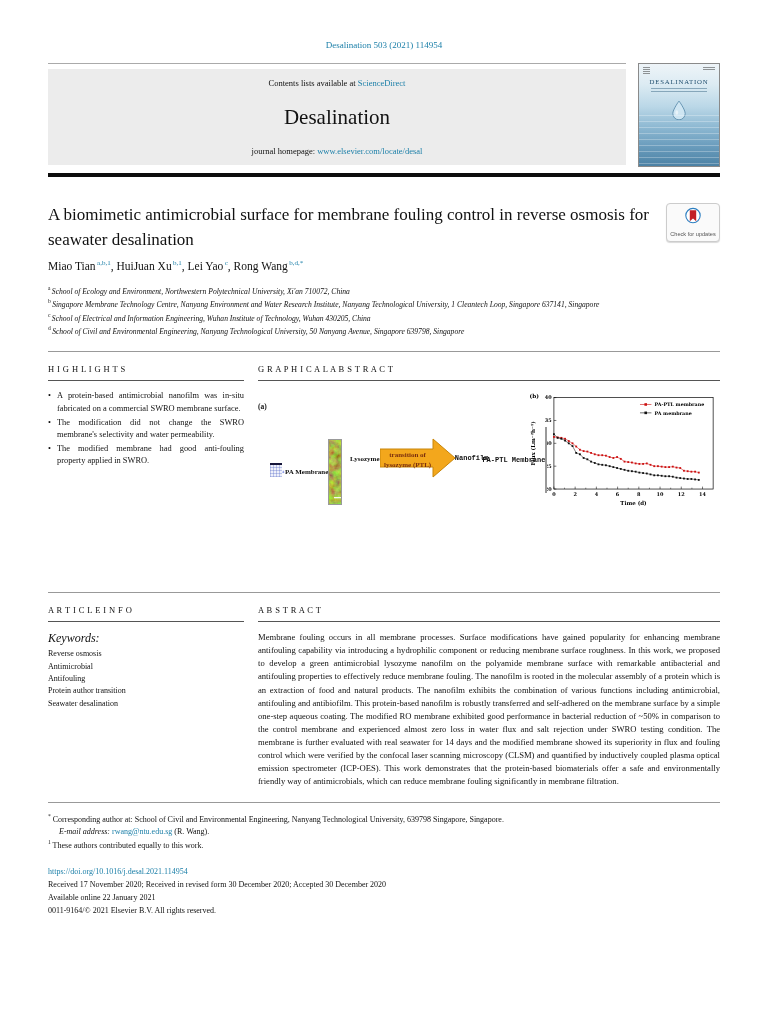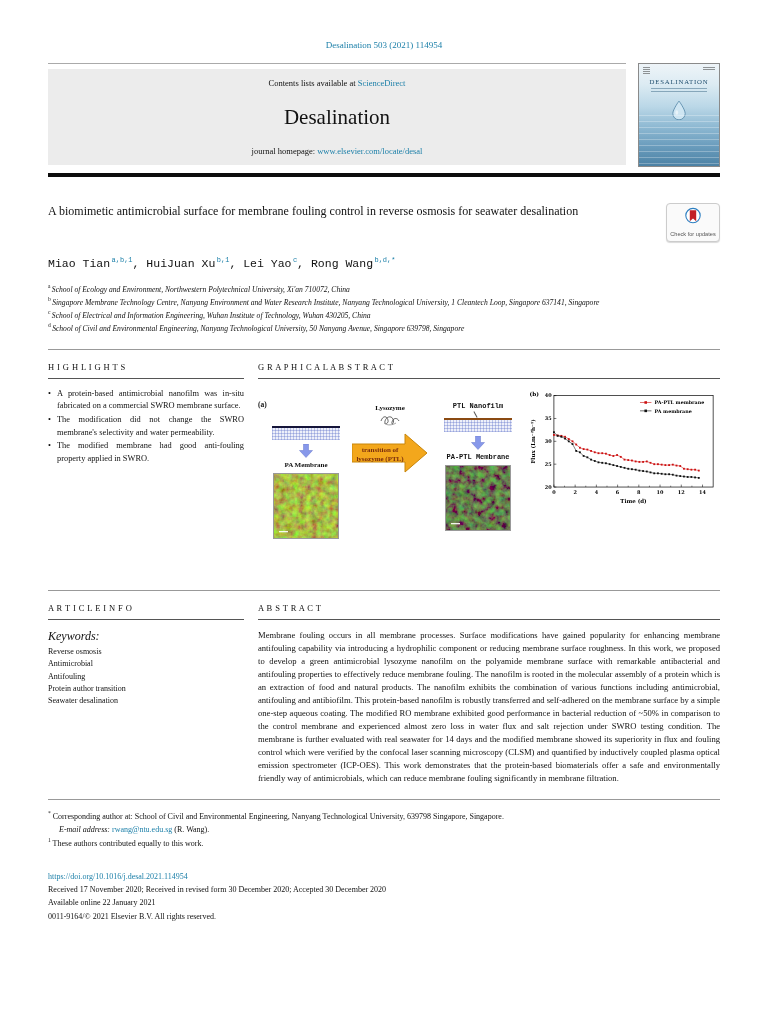--- a/index.html
+++ b/index.html
@@ -33,46 +33,46 @@
                background:repeating-linear-gradient(180deg,#2a5a7a 0 1px,transparent 1px 3px); }
   .cover-mark { position:absolute; top:3px; left:4px; width:7px; height:7px; opacity:.5;
                 background:repeating-linear-gradient(180deg,#333 0 1px,transparent 1px 2px); }
   .cover-mark.right { left:auto; right:4px; width:12px; height:3px; }
   .cover-drop { position:absolute; top:36px; left:50%; transform:translateX(-50%); }
 
   .thick-rule { height:4px; background:#0d0d0d; margin-top:6px; }
   .thin-rule { border:none; border-top:1px solid #999; margin:14px 0 0 0; }
 
   .title-row { margin-top:26px; display:flex; align-items:flex-start; }
-  .title { font-size:12px; font-weight:400; line-height:1.45; margin:0; max-width:618px; }
+  .title { font-size:17px; font-weight:400; line-height:1.45; margin:0; max-width:618px; }
   .check-badge { margin-left:auto; width:48px; background:#fafafa; border:1px solid #ccc; border-radius:4px;
                  padding:3px 2px; text-align:center; box-shadow:0 1px 1px rgba(0,0,0,.15); cursor:pointer; }
   .check-text { font-size:5.6px; color:#555; line-height:1.2; font-family:"Liberation Sans",sans-serif; }
 
-  .authors { margin-top:14px; font-size:11.5px;font-family:Liberation Mono, monospace; }
+  .authors { margin-top:7px; font-size:11.5px; }
   .authors sup { font-size:7px; color:var(--link); }
   .affils { margin-top:12px; font-size:7.6px; font-style:italic; line-height:1.55; }
   .affils sup { font-size:5.5px; font-style:normal; }
 
   .cols { display:flex; gap:14px; margin-top:12px; }
   .col-left { flex:0 0 196px; width:196px; }
   .col-right { flex:1; min-width:0; }
   .section1 { min-height:214px; }
 
   .sec-head { font-size:8.5px; letter-spacing:.4px; }
   .head-rule { border:none; border-top:1px solid #555; margin:6px 0 9px 0; }
 
   .hl-list { margin:0; padding:0; list-style:none; font-size:8.4px; line-height:1.5; text-align:justify; }
   .hl-list li { padding-left:9px; position:relative; margin-bottom:1px; }
   .hl-list li::before { content:"\2022"; position:absolute; left:0; }
 
   .ga { display:flex; gap:10px; }
   .ga-a { flex:0 0 242px; display:flex; gap:8px; position:relative; padding-top:14px; }
   .panel-label { position:absolute; left:0; top:12px; font-size:7.5px; font-weight:bold; }
-  .ga-col { display:flex; flex-direction:column; align-items:center; }
+  .ga-col { display:flex; flex-direction:row; align-items:center; }
   .ga-col.c1 { margin-left:12px; margin-top:24px; width:72px; }
   .ga-col.mid { width:80px; margin-top:2px; }
   .ga-col.c3 { width:80px;font-family:Liberation Mono, monospace; }
   .membrane { width:68px; height:12px; background-color:#eef0fa;
               background-image:repeating-linear-gradient(90deg,rgba(90,110,200,.35) 0 1px,transparent 1px 3px),
                                repeating-linear-gradient(0deg,rgba(90,110,200,.35) 0 1px,transparent 1px 3px);
               border-top:2.5px solid #15153a; }
   .membrane.ptl { border-top-color:#8a4a12; }
   .mem-label { font-size:7px; font-weight:bold; margin-top:3px; white-space:nowrap; }
   .down-arrow { margin-top:4px; }
@@ -90,21 +90,21 @@
 
   .kw-label { font-size:12px; font-style:italic; margin-bottom:2px; }
   .keywords div { font-size:8px; line-height:1.55; }
   .abstract { margin:0; font-size:8.6px; line-height:1.52; text-align:justify; }
 
   .footnotes { margin-top:9px; font-size:8px; line-height:1.55; }
   .footnotes sup { font-size:5.5px; }
   .fn.email-line { padding-left:11px; }
   .it { font-style:italic; }
 
-  .footer-block { margin-top:20px; font-size:8px; line-height:1.65; }
+  .footer-block { margin-top:12px; font-size:8px; line-height:1.65; }
   .doi { display:block; }
 </style>
 </head>
 <body>
 
 <svg width="0" height="0" style="position:absolute" aria-hidden="true">
   <defs>
     <filter id="clsmA">
         <feTurbulence type="fractalNoise" baseFrequency="0.16" numOctaves="3" seed="7"></feTurbulence>
       <feColorMatrix type="matrix" values="0.55 0 0 0 0.12  0 1.15 0 0 -0.08  0 0 0.12 0 0  0 0 0 0 1"></feColorMatrix>

